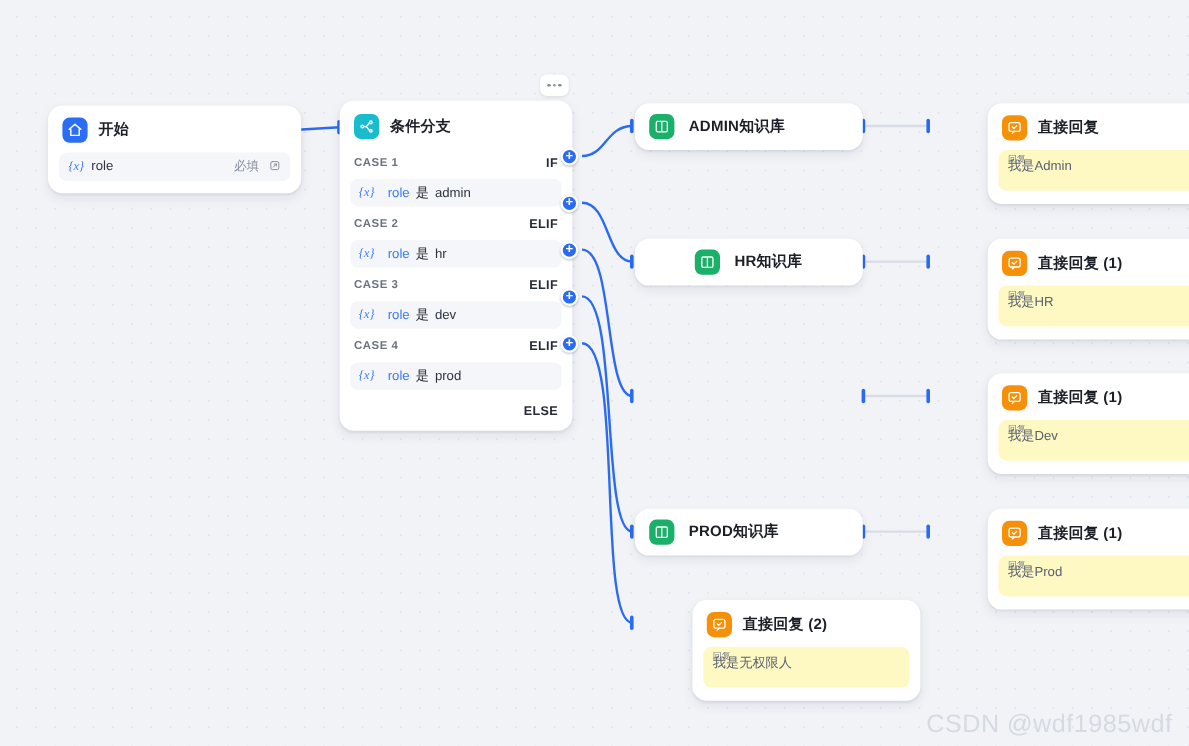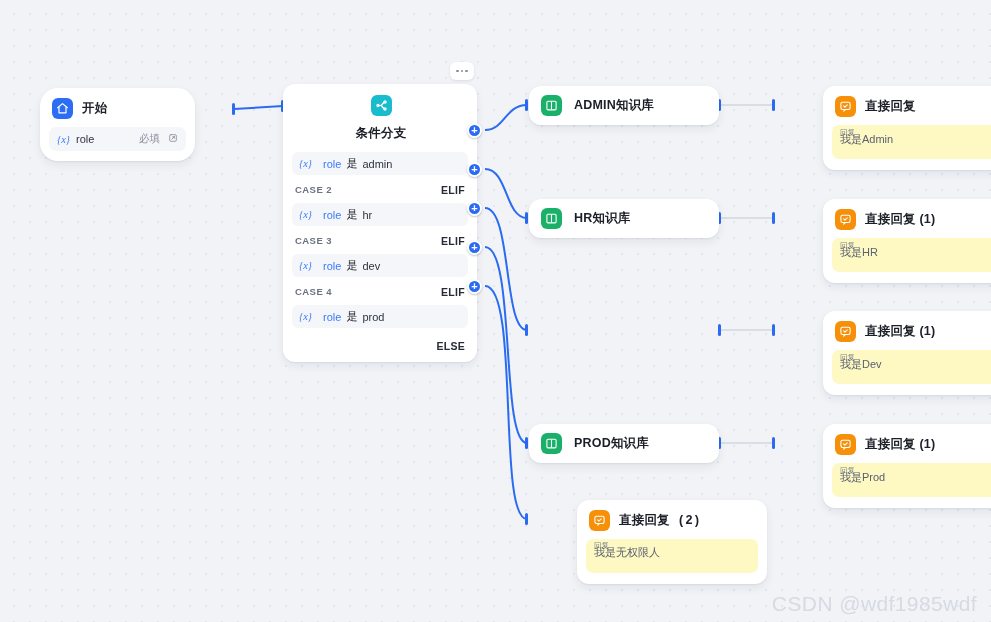--- a/index.html
+++ b/index.html
@@ -62,21 +62,21 @@
     align-items: center;
     justify-content: center;
   }
   .ic svg { display: block; }
   .ic-blue   { background: #2b6ef5; }
   .ic-teal   { background: #19bccd; }
   .ic-green  { background: #1bb06a; }
   .ic-orange { background: #f79009; }
 
   
-  #node-start { left: 40px; top: 88px; width: 155px; border-radius: 18px; }
+  #node-start { left: 40px; top: 88px; width: 211px; }
   #node-start .node-head { padding-bottom: 8px; }
   .var-row {
     display: flex;
     align-items: center;
     margin: 0 9px 10px 9px;
     padding: 5px 8px;
     border-radius: 7px;
     background: #f5f6f9;
     font-size: 11px;
     color: #3d4350;
@@ -93,21 +93,21 @@
     margin-left: auto;
     display: flex;
     align-items: center;
     gap: 8px;
     color: #8a909f;
     font-size: 10.5px;
   }
 
   
   #node-cond { left: 283px; top: 84px; width: 194px; padding-bottom: 6px; }
-  #node-cond .node-head { padding: 11px 10px 8px 12px; flex-direction: column; }
+  #node-cond .node-head { padding: 11px 10px 8px 12px; }
   .case-head {
     display: flex;
     align-items: center;
     padding: 3px 12px 3px 12px;
     height: 17px;
   }
   .case-label {
     font-size: 9.5px;
     font-weight: bold;
     color: #6b7280;
@@ -174,21 +174,21 @@
   }
   #more-btn i {
     width: 2.5px; height: 2.5px; border-radius: 50%;
     background: #868d9c; display: block;
   }
 
   
   .kb { width: 190px; height: 39px; }
   .kb .node-head { padding: 9px 12px; gap: 12px; }
   #node-kb-admin { left: 529px; top: 86px; }
-  #node-kb-hr    { left: 529px; top: 199px; }
+  #node-kb-hr    { left: 529px; top: 199px; padding-left: 38px; }
   #node-kb-dev   { left: 529px; top: 311px; }
   #node-kb-prod  { left: 529px; top: 424px; border-radius: 12px; }
 
   
   .answer { width: 190px; margin-left: 48px; }
   .answer .node-head { padding: 10px 12px 6px 12px; }
   .ans-body {
     margin: 2px 9px 11px 9px;
     padding: 5px 8px 7px 8px;
     border-radius: 7px;
@@ -207,21 +207,21 @@
     position: absolute;
     left: 8px; top: 8px;
     font-size: 11px;
     color: #5a6071;
     line-height: 1.2;
   }
   #node-ans-admin { left: 775px; top: 86px; }
   #node-ans-hr    { left: 775px; top: 199px; }
   #node-ans-dev   { left: 775px; top: 311px; }
   #node-ans-prod  { left: 775px; top: 424px; }
-  #node-ans-else  { left: 529px; top: 500px; font-family: Liberation Mono, monospace; }
+  #node-ans-else  { left: 529px; top: 500px; }
 
   
   #watermark {
     position: absolute;
     right: 14px;
     bottom: 6px;
     font-size: 21px;
     color: #d6dae2;
     letter-spacing: .4px;
     white-space: nowrap;
@@ -327,20 +327,24 @@
           <circle cx="5.5" cy="12" r="2"></circle>
             <circle cx="18.5" cy="5.5" r="2"></circle>
             <circle cx="18.5" cy="18.5" r="2"></circle>
           <path d="M7.5 12h4l5-6"></path>
             <path d="M11.5 12l5 6"></path>
         </svg>
       </span>
       <span class="node-title">条件分支</span>
     </div>
 
+    <div class="case-head">
+      <span class="case-label">CASE 1</span>
+      <span class="case-kw">IF</span>
+    </div>
     <div class="cond-row">
       <span class="var-x">{x}</span>
       <span class="cond-var">role</span>
       <span class="cond-op">是</span>
       <span class="cond-val">admin</span>
     </div>
 
     <div class="case-head">
       <span class="case-label">CASE 2</span>
       <span class="case-kw">ELIF</span>

